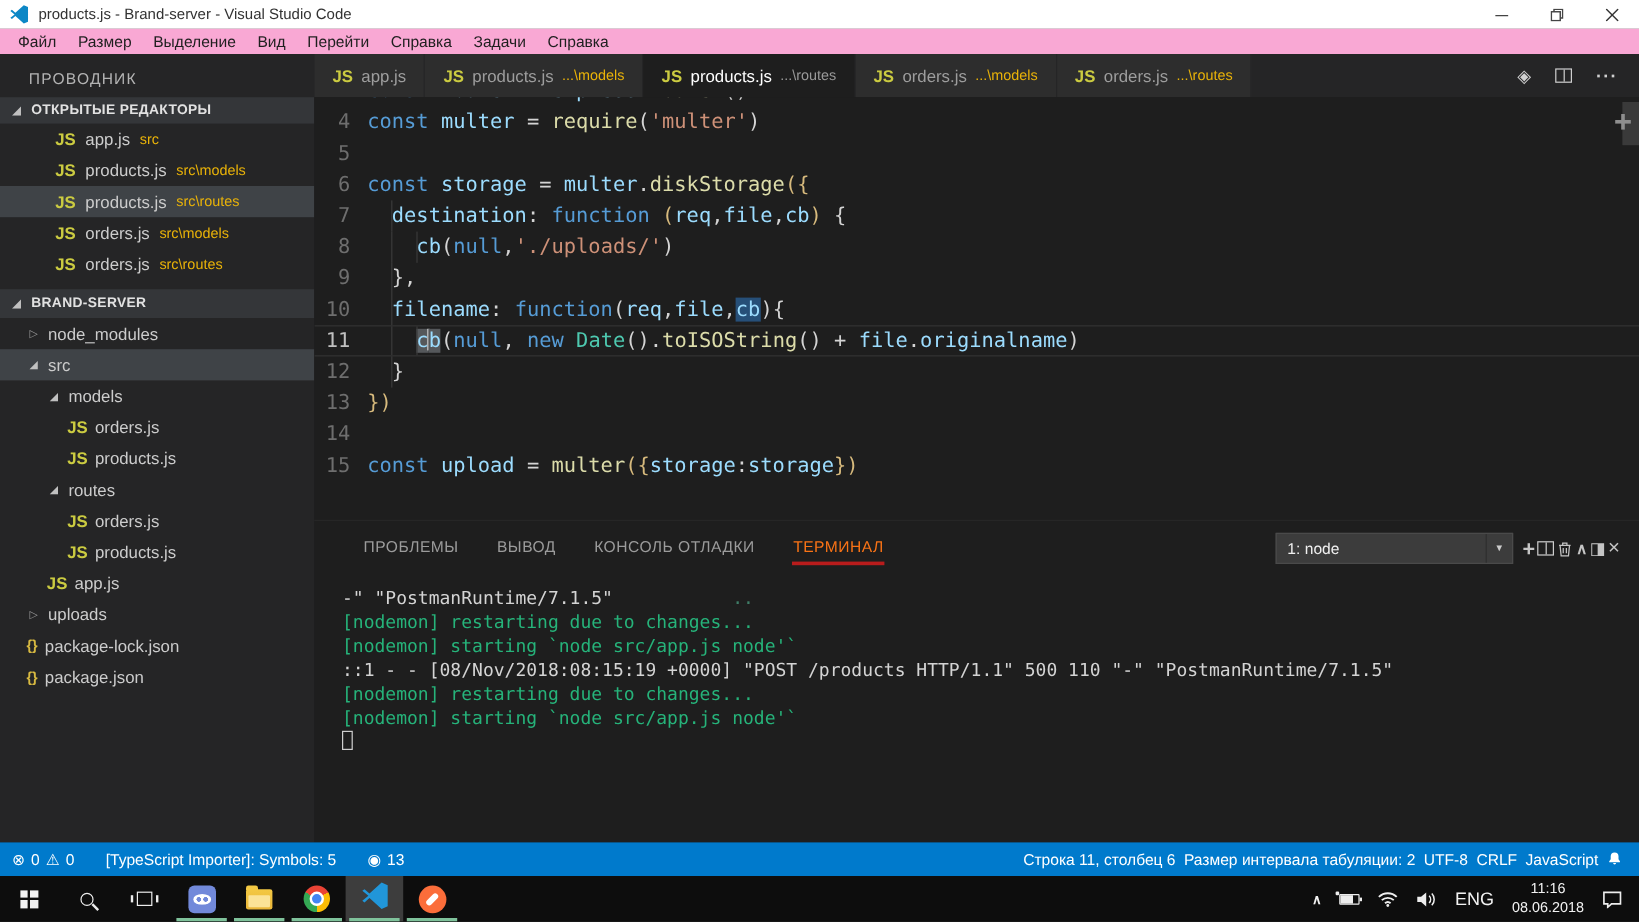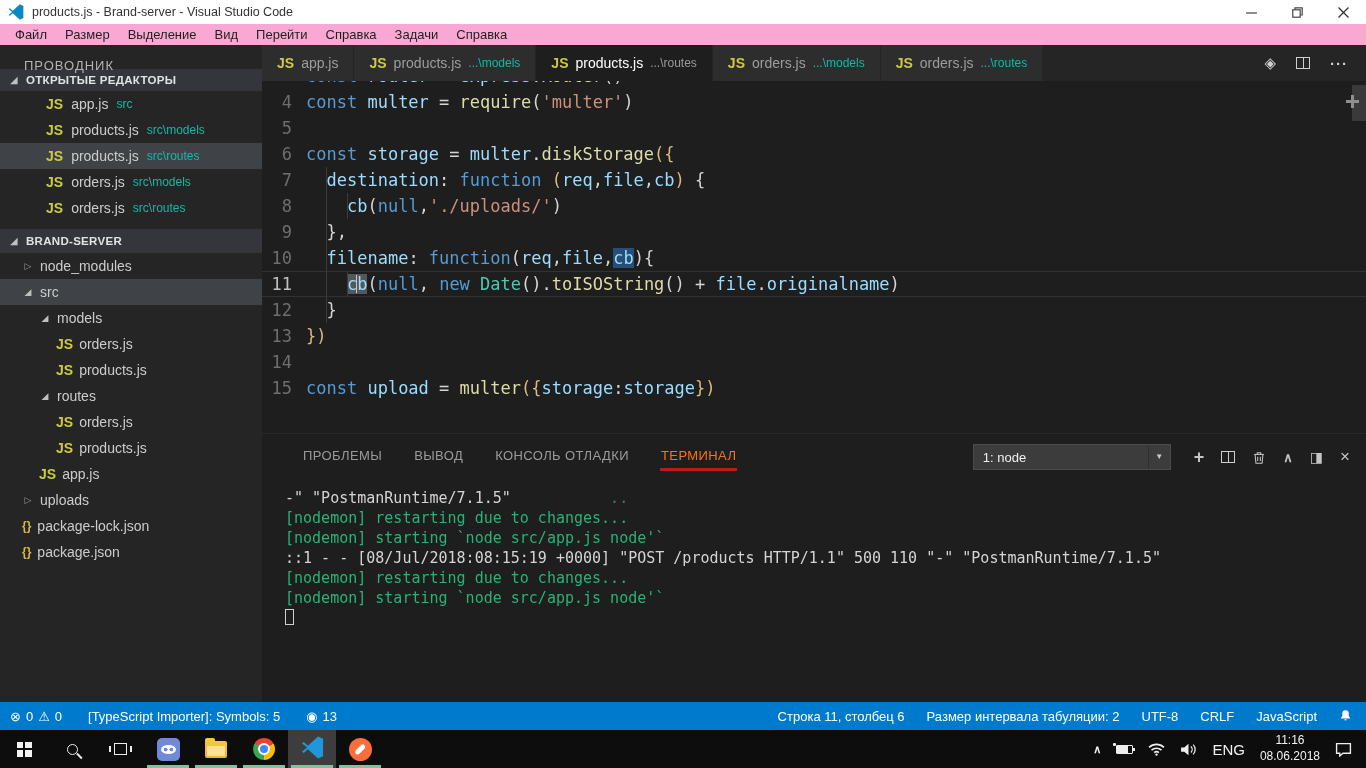--- a/index.html
+++ b/index.html
@@ -16,28 +16,28 @@
 
   
   .menubar{height:21px;background:#f9a8d4;display:flex;align-items:center;padding-left:6px;flex:none}
   .menu-item{font-size:13px;color:#1f1f1f;padding:0 9px;line-height:21px}
 
   
   .main{flex:1;display:flex;min-height:0}
 
   
   .sidebar{width:262px;flex:none;background:#252526;color:#cccccc;overflow:hidden}
-  .sidebar-title{height:24px;line-height:42px;padding-left:24px;font-size:13px;color:#b3b3b3;letter-spacing:1px}
+  .sidebar-title{height:36px;line-height:42px;padding-left:24px;font-size:13px;color:#b3b3b3;letter-spacing:1px}
   .sec-header{height:22px;background:#343639;display:flex;align-items:center;gap:6px;
     padding-left:8px;font-size:11.5px;font-weight:bold;color:#e2e2e2;letter-spacing:.3px}
   .sec-header.project{height:24px;margin-top:8px}
   .twisty{font-size:9px;color:#c0c0c0;width:12px;text-align:center;flex:none}
   .twisty.col{color:#9a9a9a}
   .oe-row{display:flex;align-items:center;gap:8px;height:26px;padding-left:46px;font-size:14px;white-space:nowrap}
-  .oe-path,.tab-path{font-size:12px;color:#14b8a6}
+  .oe-path,.tab-path{font-size:12px;color:#eab308}
   .tree-row{display:flex;align-items:center;gap:6px;height:26px;font-size:14px;white-space:nowrap}
   .sel{background:#3f4347}
   .js-badge{color:var(--js-badge);font-weight:bold;font-size:14px;flex:none}
   .json-badge{color:var(--json-badge);font-weight:bold;font-size:12px;flex:none}
 
   
   .editor-col{flex:1;display:flex;flex-direction:column;min-width:0}
   .tabbar{height:36px;background:#252526;display:flex;flex:none}
   .tab{display:flex;align-items:center;gap:7px;padding:0 15px;background:#2d2d2d;
     border-right:1px solid #252526;font-size:14px;color:#9d9d9d;white-space:nowrap}
@@ -68,42 +68,42 @@
   .scroll-cross{position:absolute;top:14px;right:7px;width:13px;height:13px}
   .scroll-cross::before{content:"";position:absolute;left:0;right:0;top:5px;height:3px;background:#8f8f8f}
   .scroll-cross::after{content:"";position:absolute;top:0;bottom:0;left:5px;width:3px;background:#8f8f8f}
 
   
   .panel{height:269px;flex:none;background:#1e1e1e;border-top:1px solid #2a2a2a;display:flex;flex-direction:column}
   .panel-header{height:46px;display:flex;align-items:center;flex:none}
   .panel-tabs{display:flex;gap:30px;margin-left:40px}
   .panel-tab{font-size:13px;color:#9b9b9b;letter-spacing:.4px;padding:5px 1px}
   .panel-tab.active{color:#f97316;border-bottom:3px solid #b91c1c}
-  .panel-controls{margin-left:auto;display:flex;align-items:center;gap:17px;padding-right:16px;color:#c5c5c5}
+  .panel-controls{margin-left:auto;display:flex;align-items:center;gap:2px;padding-right:16px;color:#c5c5c5}
   .term-select{width:198px;height:26px;background:#3c3c3c;border:1px solid #4a4a4a;display:flex;
     align-items:center;font-size:13px;color:#f0f0f0;margin-right:6px}
   .term-select .lbl{padding-left:9px;flex:1}
   .term-select .dd{width:22px;text-align:center;font-size:8px;color:#cccccc;border-left:1px solid #2f2f2f;line-height:24px}
   .pc-plus{font-size:18px;font-weight:bold;line-height:14px}
   .pc-chevron{font-size:13px;font-weight:bold}
   .pc-square{font-size:14px}
   .pc-close{font-size:17px;line-height:14px}
   .terminal{flex:1;padding:8px 0 0 23px;font-family:"DejaVu Sans Mono",monospace;overflow:hidden}
   .t-line{line-height:20px;white-space:pre;font-size:15px}
   .tc-wh{color:#d4d4d4}.tc-gr{color:var(--terminal-green)}.tc-dim{color:#3f7e68}
   .t-cursor{display:inline-block;width:9px;height:16px;border:1px solid #cfcfcf;vertical-align:-2px}
 
   
   .statusbar{height:28px;background:var(--accent);color:#ffffff;display:flex;align-items:center;
     font-size:13px;flex:none;padding:0 10px}
   .sb-item{display:flex;align-items:center;gap:5px;white-space:nowrap}
   .sb-ico{font-size:13px}
   .sb-left{display:flex;align-items:center;gap:26px}
   .sb-errwarn{display:flex;align-items:center;gap:5px}
-  .sb-right{margin-left:auto;display:flex;align-items:center;gap:22px;padding-right:4px}
+  .sb-right{margin-left:auto;display:flex;align-items:center;gap:7px;padding-right:4px}
 
   
   .taskbar{height:38px;background:#0d0d0d;display:flex;align-items:center;flex:none}
   .sys-btn{width:48px;height:38px;display:flex;align-items:center;justify-content:center}
   .ic-start{width:15px;height:15px;display:grid;grid-template-columns:1fr 1fr;grid-template-rows:1fr 1fr;gap:2px}
   .ic-start i{background:#f2f2f2}
   .ic-search{width:11px;height:11px;border:1.7px solid #ececec;border-radius:50%;position:relative}
   .ic-search::after{content:"";position:absolute;width:7px;height:1.7px;background:#ececec;
     transform:rotate(45deg);right:-6px;bottom:-3px}
   .ic-tview{width:13px;height:12px;border:1.5px solid #ececec;position:relative}
@@ -344,21 +344,21 @@
           </svg>
           <span class="pc-chevron">∧</span>
           <span class="pc-square">◨</span>
           <span class="pc-close">×</span>
         </div>
       </div>
       <div class="terminal">
           <div class="t-line"><span class="tc-wh">-" "PostmanRuntime/7.1.5"</span><span class="tc-dim">           ..</span></div>
           <div class="t-line"><span class="tc-gr">[nodemon] restarting due to changes...</span></div>
           <div class="t-line"><span class="tc-gr">[nodemon] starting `node src/app.js node'`</span></div>
-          <div class="t-line"><span class="tc-wh">::1 - - [08/Jul/2018:08:15:19 +0000] "POST /products HTTP/1.1" 500 110 "-" "PostmanRuntime/7.1.5"</span></div>
+          <div class="t-line"><span class="tc-wh">::1 - - [08/Nov/2018:08:15:19 +0000] "POST /products HTTP/1.1" 500 110 "-" "PostmanRuntime/7.1.5"</span></div>
           <div class="t-line"><span class="tc-gr">[nodemon] restarting due to changes...</span></div>
           <div class="t-line"><span class="tc-gr">[nodemon] starting `node src/app.js node'`</span></div>
           <div class="t-line"><span class="t-cursor"></span></div>
         </div>
     </div>
 
   </div>
 </div>
 
 <div class="statusbar">

